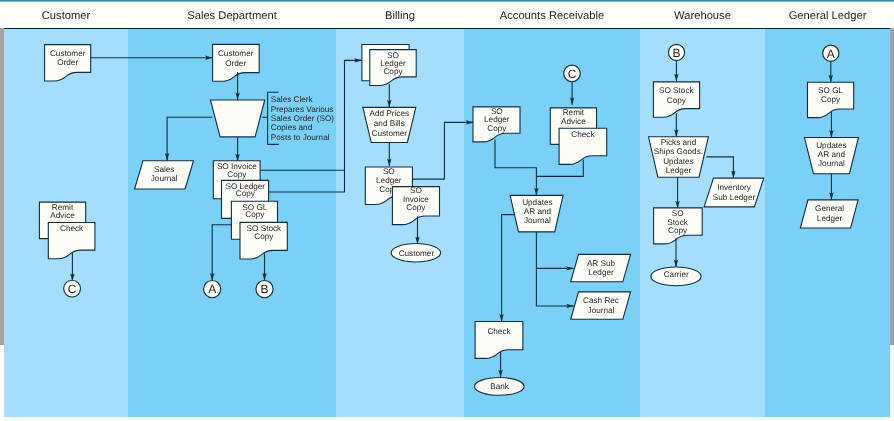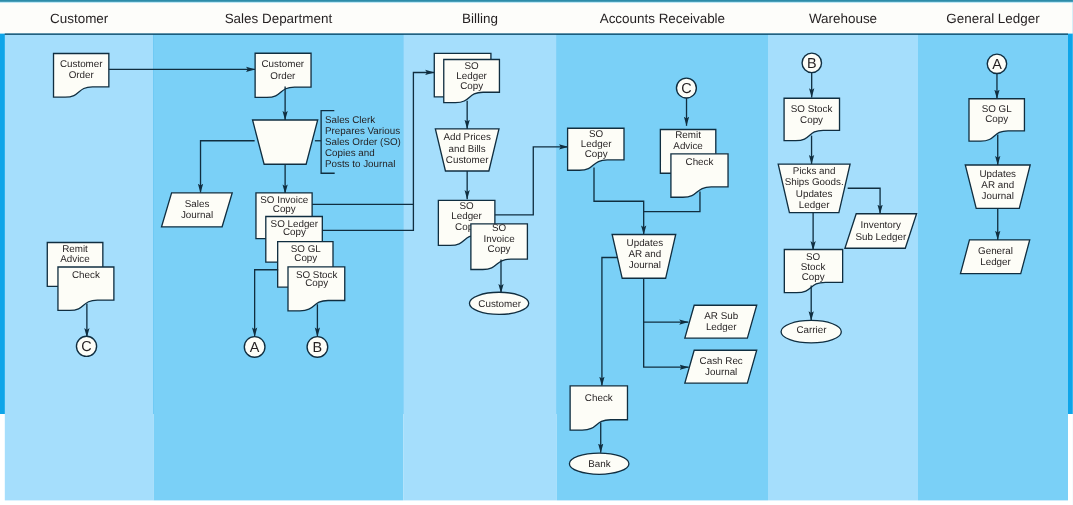--- a/index.html
+++ b/index.html
@@ -1,18 +1,18 @@
 <!DOCTYPE html>
 <html><head>
 <meta charset="utf-8">
 <title>Sales Order Process Flowchart</title>
 <style>
   html,body{margin:0;padding:0;background:#ffffff;}
   body{width:894px;height:421px;overflow:hidden;font-family:"Liberation Sans",sans-serif;}
-  #page{position:relative;width:894px;height:345px;background:#0ea5e9;}
+  #page{position:relative;width:894px;height:345px;background:#a3a3a3;}
   #topline{position:absolute;left:0;top:0;width:894px;height:2px;background:linear-gradient(to bottom,#2d8ca9 0%,#2d8ca9 55%,#cdf6fb 100%);}
   #headerband{position:absolute;left:0;top:2px;width:894px;height:26px;background:#fdfdfa;}
   #hrule{position:absolute;left:4px;top:27.6px;width:886px;height:1.6px;background:#03283c;}
   svg#diagram{position:absolute;left:0;top:0;width:894px;height:421px;}
   svg#diagram text, .colhdr{ -webkit-font-smoothing:antialiased; text-rendering:geometricPrecision; }
 </style>
 </head>
 <body>
 
 <div id="page">

